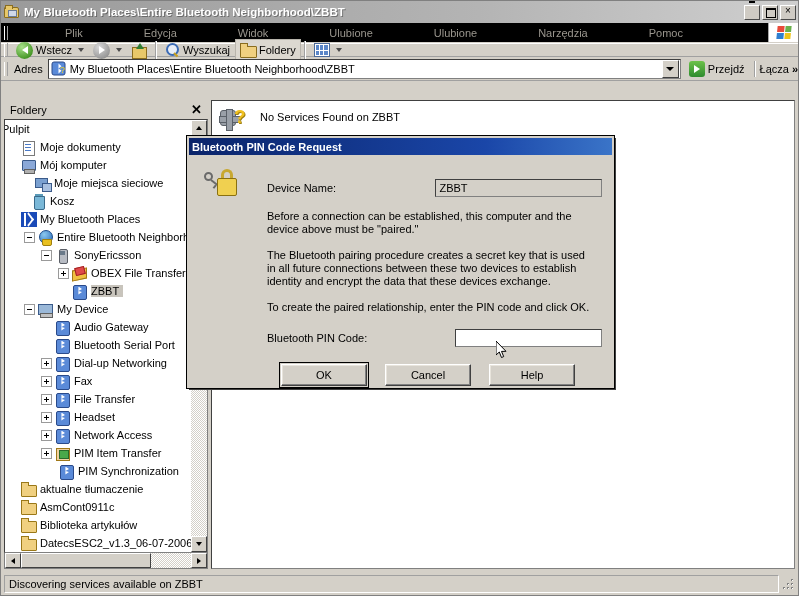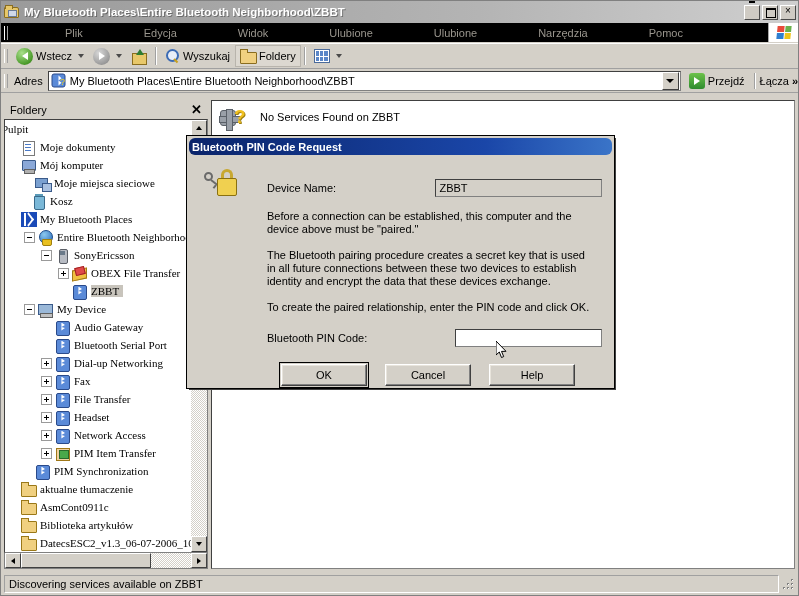--- a/index.html
+++ b/index.html
@@ -113,21 +113,21 @@
     display: grid; grid-template-columns: 1fr 1fr; grid-template-rows: 1fr 1fr;
     gap: 1px; transform: skewX(-6deg);
   }
   .flag span:nth-child(1){background:#e84a3a;}
   .flag span:nth-child(2){background:#6ab04c;}
   .flag span:nth-child(3){background:#2f7fd0;}
   .flag span:nth-child(4){background:#f0c419;}
 
   
   .toolbar {
-    height: 26px;
+    height: 14px;
     background: #d4d0c8;
     display: flex; align-items: center;
     border-top: 1px solid #ffffff;
     border-bottom: 1px solid #a0a0a0;
     padding-left: 2px;
   }
   .tb-btn {
     display: flex; align-items: center; gap: 3px;
     padding: 2px 4px; height: 22px;
     cursor: default; white-space: nowrap;
@@ -288,21 +288,21 @@
   }
   .tw:before {
     content:""; position:absolute; left:2px; top:4px; width:5px; height:1px; background:#000;
   }
   .tw.plus:after {
     content:""; position:absolute; left:4px; top:2px; width:1px; height:5px; background:#000;
   }
   .tw.none { border:none; background:transparent; }
   .tw.none:before { display:none; }
   .ti { width:16px; height:15px; flex:none; margin-right:3px; position:relative; }
-  .tlabel { padding-right:4px;font-family:Liberation Serif, serif; }
+  .tlabel { padding-right:4px; }
   .tlabel.sel { background:#c8c4bc; }
 
   
   .ico-doc:before{content:"";position:absolute;left:2px;top:1px;width:10px;height:13px;background:#fff;border:1px solid #7a7a7a;}
   .ico-doc:after{content:"";position:absolute;left:4px;top:4px;width:6px;height:1px;background:#4a7ac8;box-shadow:0 3px 0 #4a7ac8,0 6px 0 #4a7ac8;}
   .ico-pc:before{content:"";position:absolute;left:1px;top:2px;width:12px;height:9px;background:#8aa8d8;border:1px solid #3a5a8a;border-radius:1px;}
   .ico-pc:after{content:"";position:absolute;left:3px;top:11px;width:9px;height:3px;background:#b0b0b0;border:1px solid #606060;}
   .ico-net:before{content:"";position:absolute;left:0px;top:2px;width:11px;height:8px;background:#7aa0d0;border:1px solid #3a5a8a;}
   .ico-net:after{content:"";position:absolute;left:7px;top:7px;width:8px;height:7px;background:#a8c0e0;border:1px solid #3a5a8a;}
   .ico-bin:before{content:"";position:absolute;left:3px;top:2px;width:9px;height:12px;background:#7ab8d8;border:1px solid #3a6a8a;border-radius:0 0 2px 2px;}
@@ -402,21 +402,20 @@
     background:#d4d0c8;
     border:2px solid #d4d0c8;
     box-shadow: 1px 1px 0 #808080, 2px 2px 0 #404040;
     outline:1px solid #000;
   }
   .dlg-title {
     height:17px; margin:0;
     background: linear-gradient(to right, #0a246a 0%, #1a46a8 70%, #3a74c8 100%);
     display:flex; align-items:center;
     padding-left:3px;
-    border-radius:6px;
   }
   .dlg-title-text {
     color:#ffffff; font-weight:bold; font-size:11px;
     letter-spacing:0;
   }
   .dlg-body { padding:10px 10px 8px 10px; position:relative; }
   .lock-icon {
     position:absolute; left:14px; top:12px; width:36px; height:34px;
   }
   .lock-body {
@@ -680,21 +679,21 @@
             <div class="tree-row" style="padding-left: 36px;">
               <span class="tw plus"></span>
               <span class="ti ico-btsvc"></span>
               <span class="tlabel">Network Access</span>
             </div>
             <div class="tree-row" style="padding-left: 36px;">
               <span class="tw plus"></span>
               <span class="ti ico-pim"></span>
               <span class="tlabel">PIM Item Transfer</span>
             </div>
-            <div class="tree-row" style="padding-left: 16px;">
+            <div class="tree-row" style="padding-left: 40px;">
               <span class="tw none"></span>
               <span class="ti ico-btsvc"></span>
               <span class="tlabel">PIM Synchronization</span>
             </div>
             <div class="tree-row" style="padding-left: 2px;">
               <span class="tw none"></span>
               <span class="ti ico-folder"></span>
               <span class="tlabel">aktualne tłumaczenie</span>
             </div>
             <div class="tree-row" style="padding-left: 2px;">

